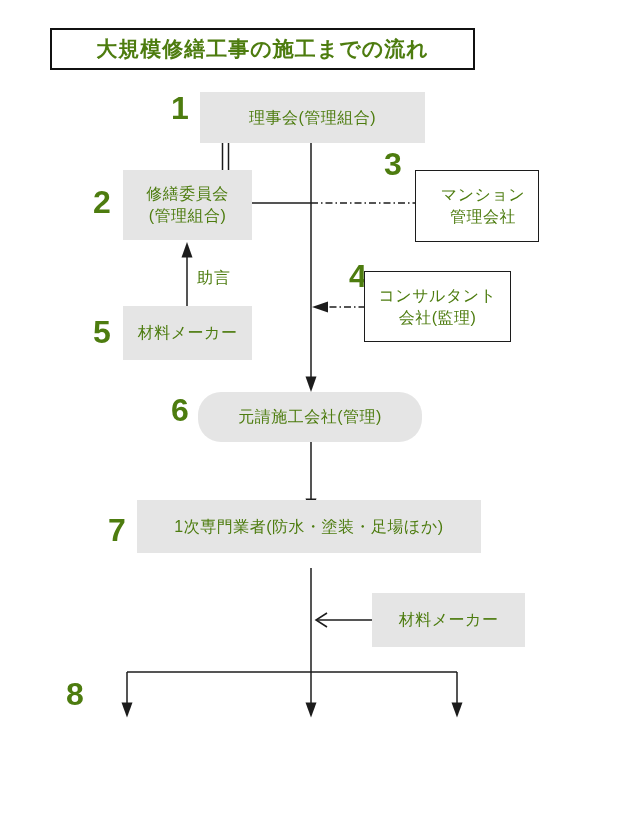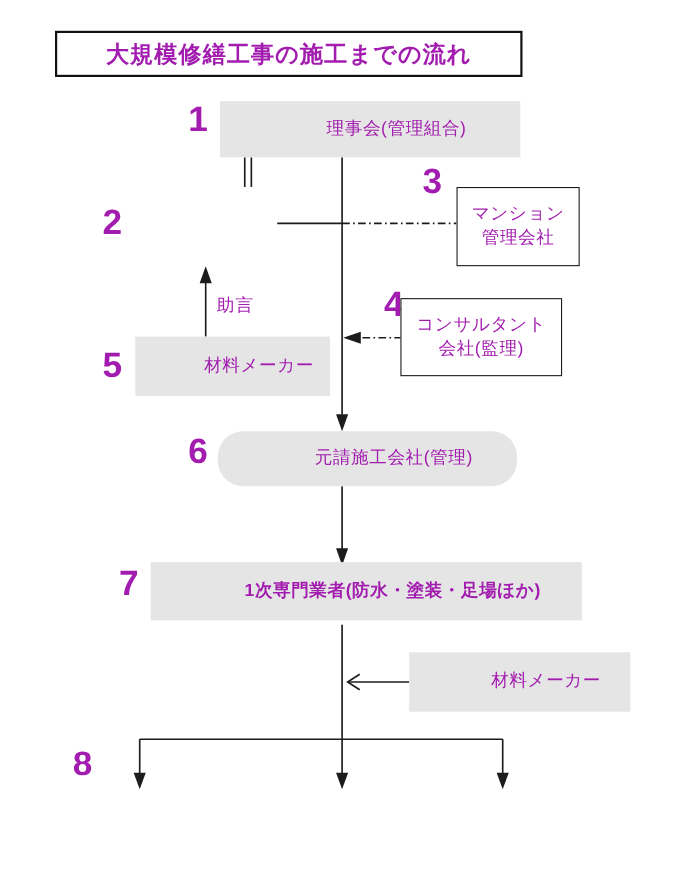--- a/index.html
+++ b/index.html
@@ -1,47 +1,47 @@
 <!DOCTYPE html>
 <html><head>
 <meta charset="utf-8">
 <style>
   html,body { margin:0; padding:0; background:#ffffff; }
   #canvas {
     position:relative; width:620px; height:742px; background:#ffffff;
-    font-family:"Liberation Sans", sans-serif; color:#a21caf;
+    font-family:"Liberation Sans", sans-serif; color:#4d7c0f;
     overflow:hidden;
   }
   #flow-svg { position:absolute; left:0; top:0; width:620px; height:813px; }
   .titlebox {
     position:absolute; left:50px; top:28px; width:421px; height:38px;
     border:2px solid #111111; display:flex; align-items:center; justify-content:center;
     font-size:21px; font-weight:bold; letter-spacing:1px; background:#ffffff;
   }
   .gbox, .wbox {
     position:absolute; display:flex; align-items:center; justify-content:center;
     text-align:center; font-size:16px; line-height:1.35; letter-spacing:0.5px;
     white-space:pre-line;
   }
-  .gbox { background:#e5e5e5;padding-left:48px; }
+  .gbox { background:#e5e5e5; }
   .wbox { background:#ffffff; border:1.5px solid #1c1c1c; }
   .stepnum {
     position:absolute; transform:translateX(-50%);
     font-size:32px; font-weight:600; line-height:1;
   }
   .edgelabel { position:absolute; font-size:16px; letter-spacing:1px; }
 
   
   .b-board      { left:200px; top:92px;  width:225px; height:51px; }
   .b-committee  { left:123px; top:170px; width:129px; height:70px; }
-  .b-mgmtco     { left:415px; top:170px; width:110px; height:70px; }
+  .b-mgmtco     { left:415px; top:170px; width:110px; height:70px;padding-left:12px; }
   .b-consultant { left:364px; top:271px; width:145px; height:69px; }
   .b-adviser    { left:123px; top:306px; width:129px; height:54px; }
   .b-prime      { left:198px; top:392px; width:224px; height:50px;border-radius:23px; }
-  .b-primary    { left:137px; top:511px; width:344px; height:53px;font-weight:bold; }
+  .b-primary    { left:137px; top:500px; width:344px; height:53px; }
   .b-material   { left:372px; top:593px; width:153px; height:54px; }
   .b-subwater   { left:56px;  top:724px; width:141px; height:54px; }
   .b-subpaint   { left:222px; top:724px; width:140px; height:54px; }
   .b-subscaffold{ left:387px; top:724px; width:140px; height:54px; }
 
   .n1 { left:180px; top:92px; }
   .n2 { left:102px; top:186px; }
   .n3 { left:393px; top:148px; }
   .n4 { left:358px; top:260px; }
   .n5 { left:102px; top:316px; }
@@ -102,20 +102,22 @@
   <div class="stepnum n1">1</div>
   <div class="stepnum n2">2</div>
   <div class="stepnum n3">3</div>
   <div class="stepnum n4">4</div>
   <div class="stepnum n5">5</div>
   <div class="stepnum n6">6</div>
   <div class="stepnum n7">7</div>
   <div class="stepnum n8">8</div>
 
   <div class="gbox b-board">理事会(管理組合)</div>
+  <div class="gbox b-committee">修繕委員会
+(管理組合)</div>
   <div class="wbox b-mgmtco">マンション
 管理会社</div>
   <div class="wbox b-consultant">コンサルタント
 会社(監理)</div>
   <div class="gbox b-adviser">材料メーカー</div>
   <div class="gbox b-prime">元請施工会社(管理)</div>
   <div class="gbox b-primary">1次専門業者(防水・塗装・足場ほか)</div>
   <div class="gbox b-material">材料メーカー</div>
 
   <div class="edgelabel l-advice">助言</div>

